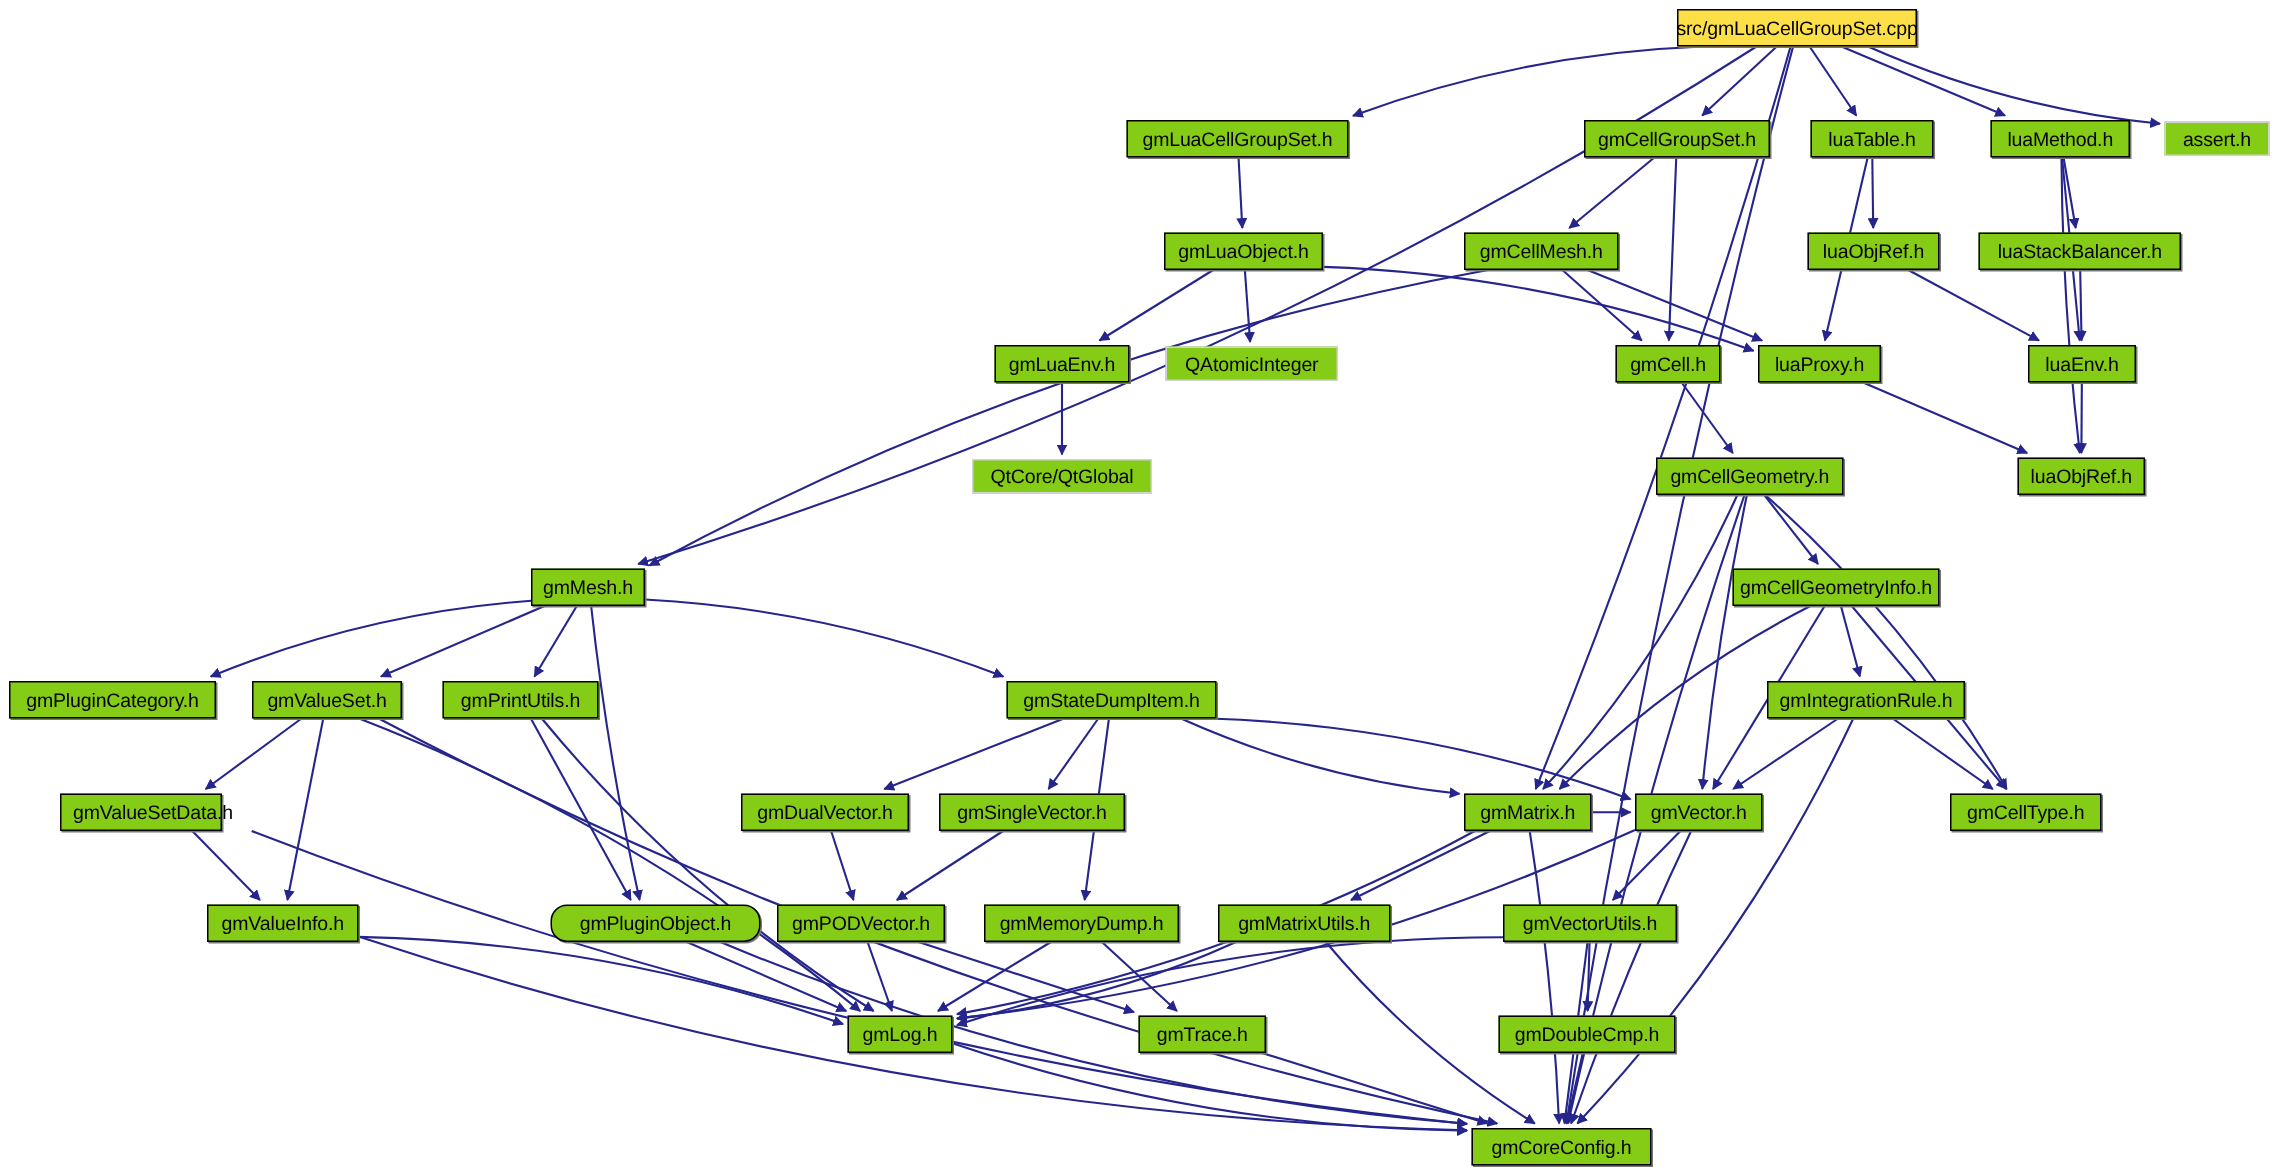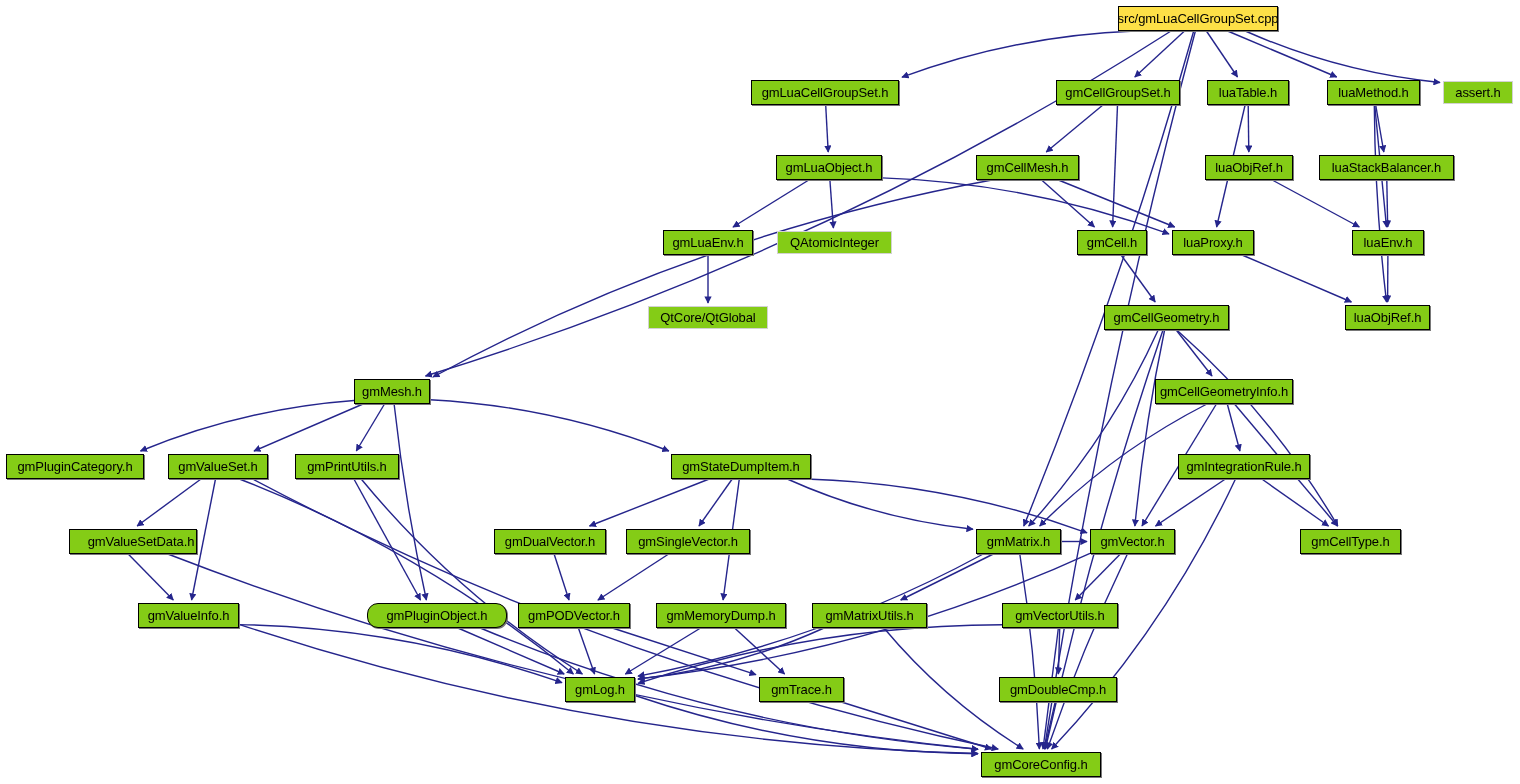--- a/index.html
+++ b/index.html
@@ -216,21 +216,21 @@
       </div>
       <div class="node internal" style="left: 295px; top: 454px; width: 104px; height: 25px;">
         <span>gmPrintUtils.h</span>
       </div>
       <div class="node internal" style="left: 671px; top: 454px; width: 140px; height: 25px;">
         <span>gmStateDumpItem.h</span>
       </div>
       <div class="node internal" style="left: 1178px; top: 454px; width: 132px; height: 25px;">
         <span>gmIntegrationRule.h</span>
       </div>
-      <div class="node internal" style="left: 69px; top: 529px; width: 128px; height: 25px; padding-left: 16px;">
+      <div class="node internal" style="left: 40px; top: 529px; width: 108px; height: 25px; padding-left: 16px;">
         <span>gmValueSetData.h</span>
       </div>
       <div class="node internal" style="left: 494px; top: 529px; width: 112px; height: 25px;">
         <span>gmDualVector.h</span>
       </div>
       <div class="node internal" style="left: 626px; top: 529px; width: 124px; height: 25px;">
         <span>gmSingleVector.h</span>
       </div>
       <div class="node internal" style="left: 976px; top: 529px; width: 85px; height: 25px;">
         <span>gmMatrix.h</span>

